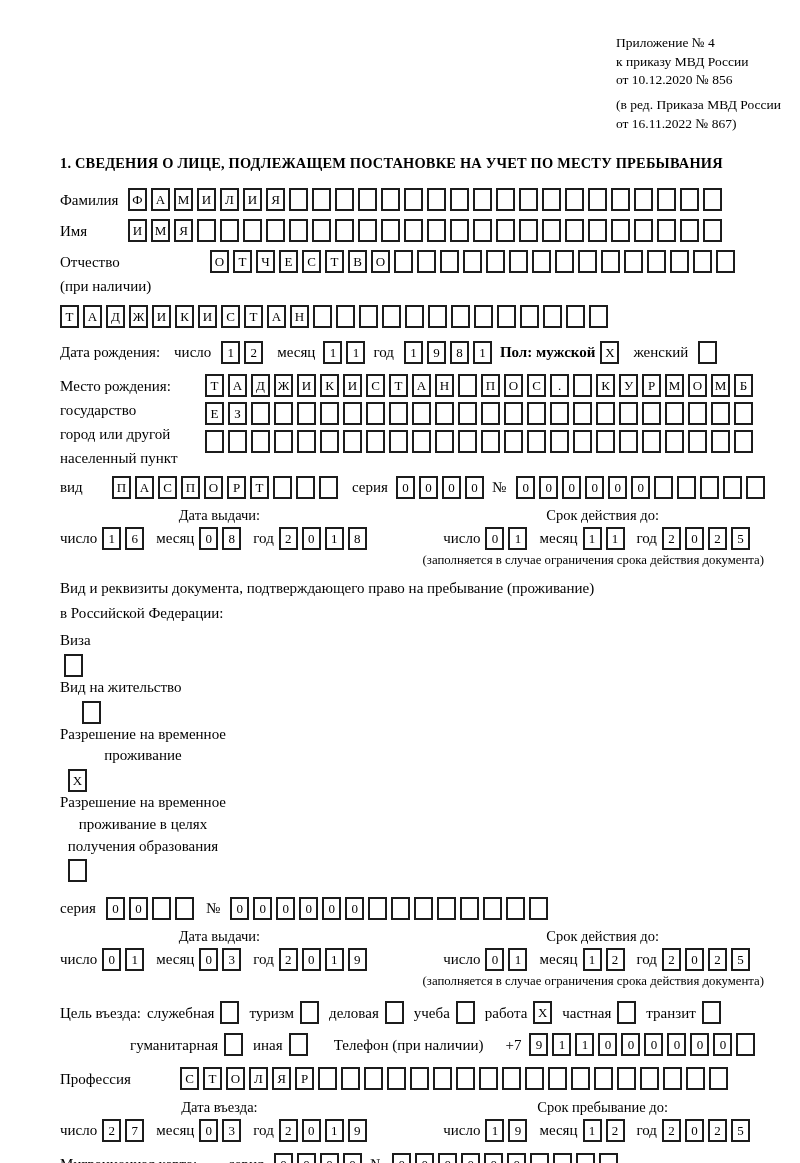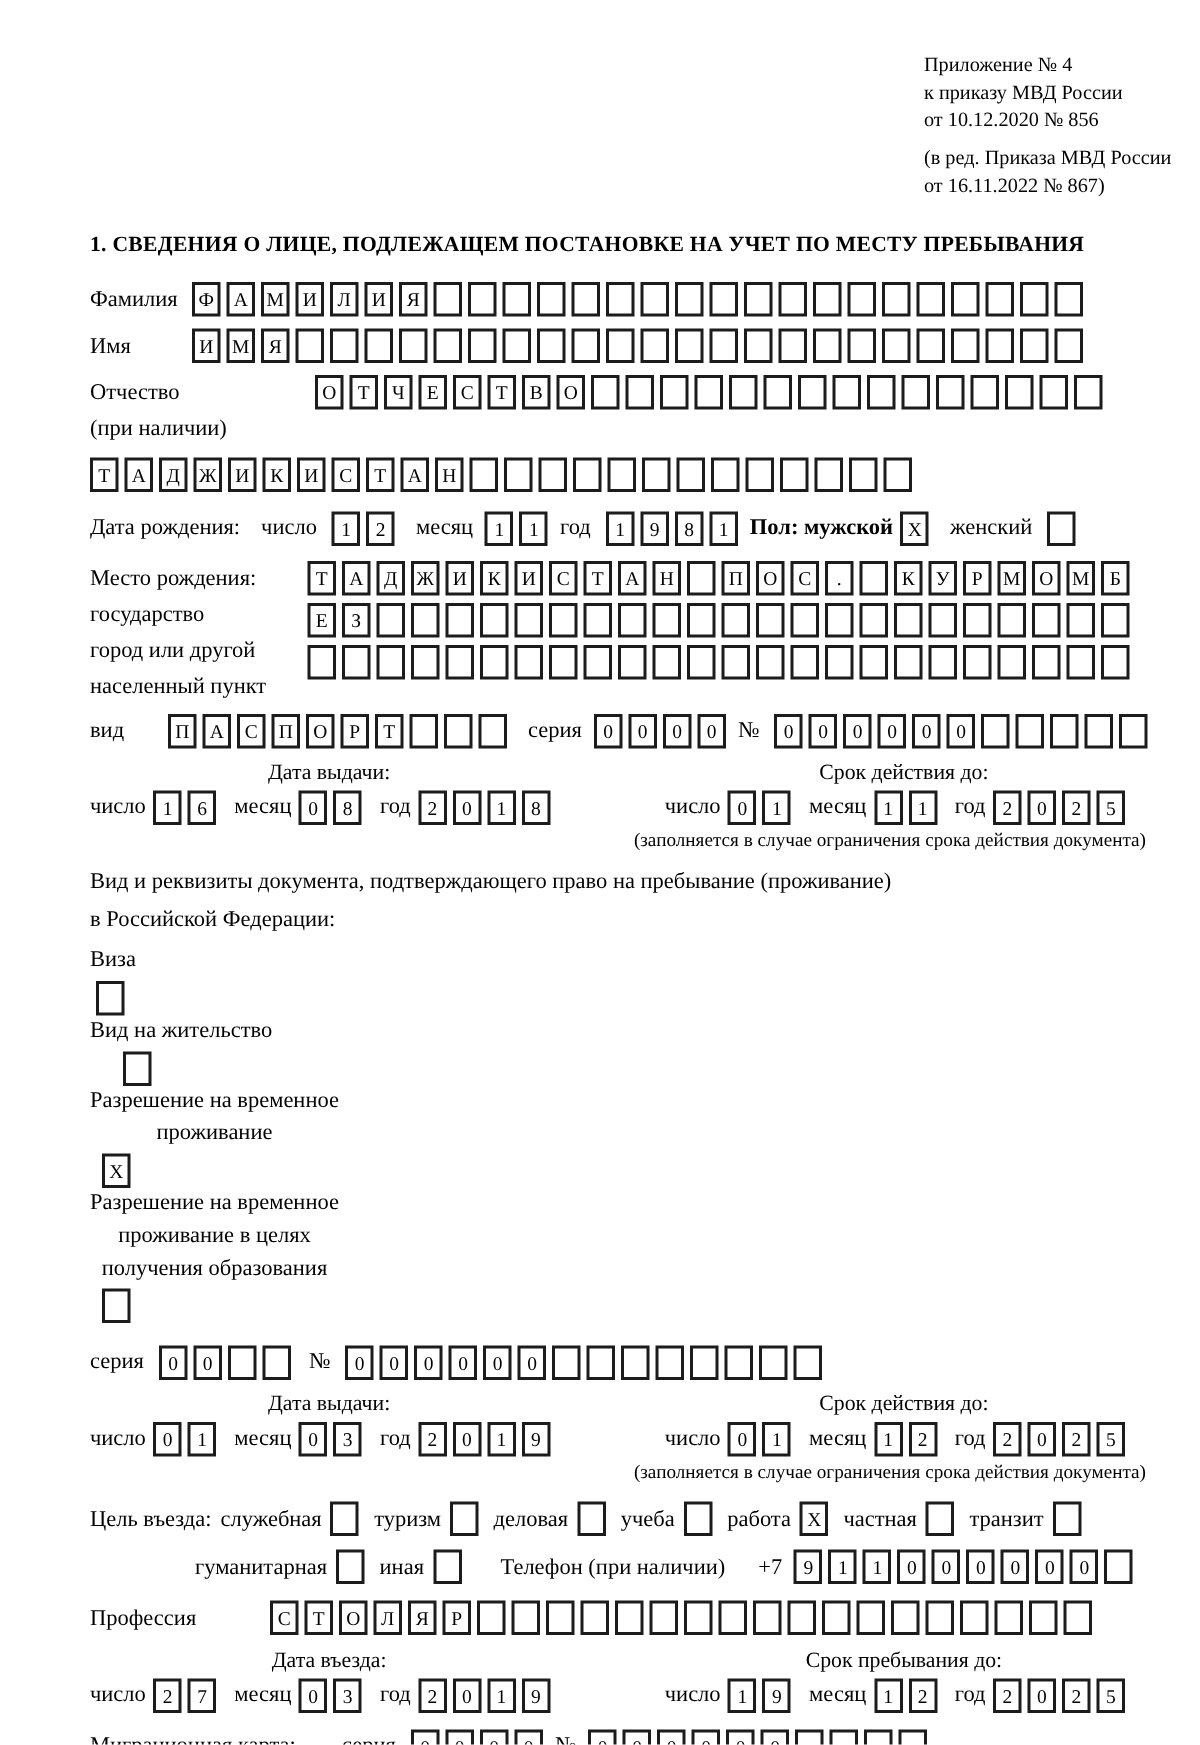--- a/index.html
+++ b/index.html
@@ -579,21 +579,21 @@
         <span class="lbl">год</span>
         <span class="cells">
             <span class="cell">2</span>
             <span class="cell">0</span>
             <span class="cell">1</span>
             <span class="cell">9</span>
           </span>
       </div>
     </div>
     <div class="dg-wrap">
-      <div class="dg-title">Срок пребывания до:</div>
+      <div class="dg-title">Срок пребывание до:</div>
       <div class="dg">
         <span class="lbl">число</span>
         <span class="cells">
             <span class="cell">1</span>
             <span class="cell">9</span>
           </span>
         <span class="lbl">месяц</span>
         <span class="cells">
             <span class="cell">1</span>
             <span class="cell">2</span>

